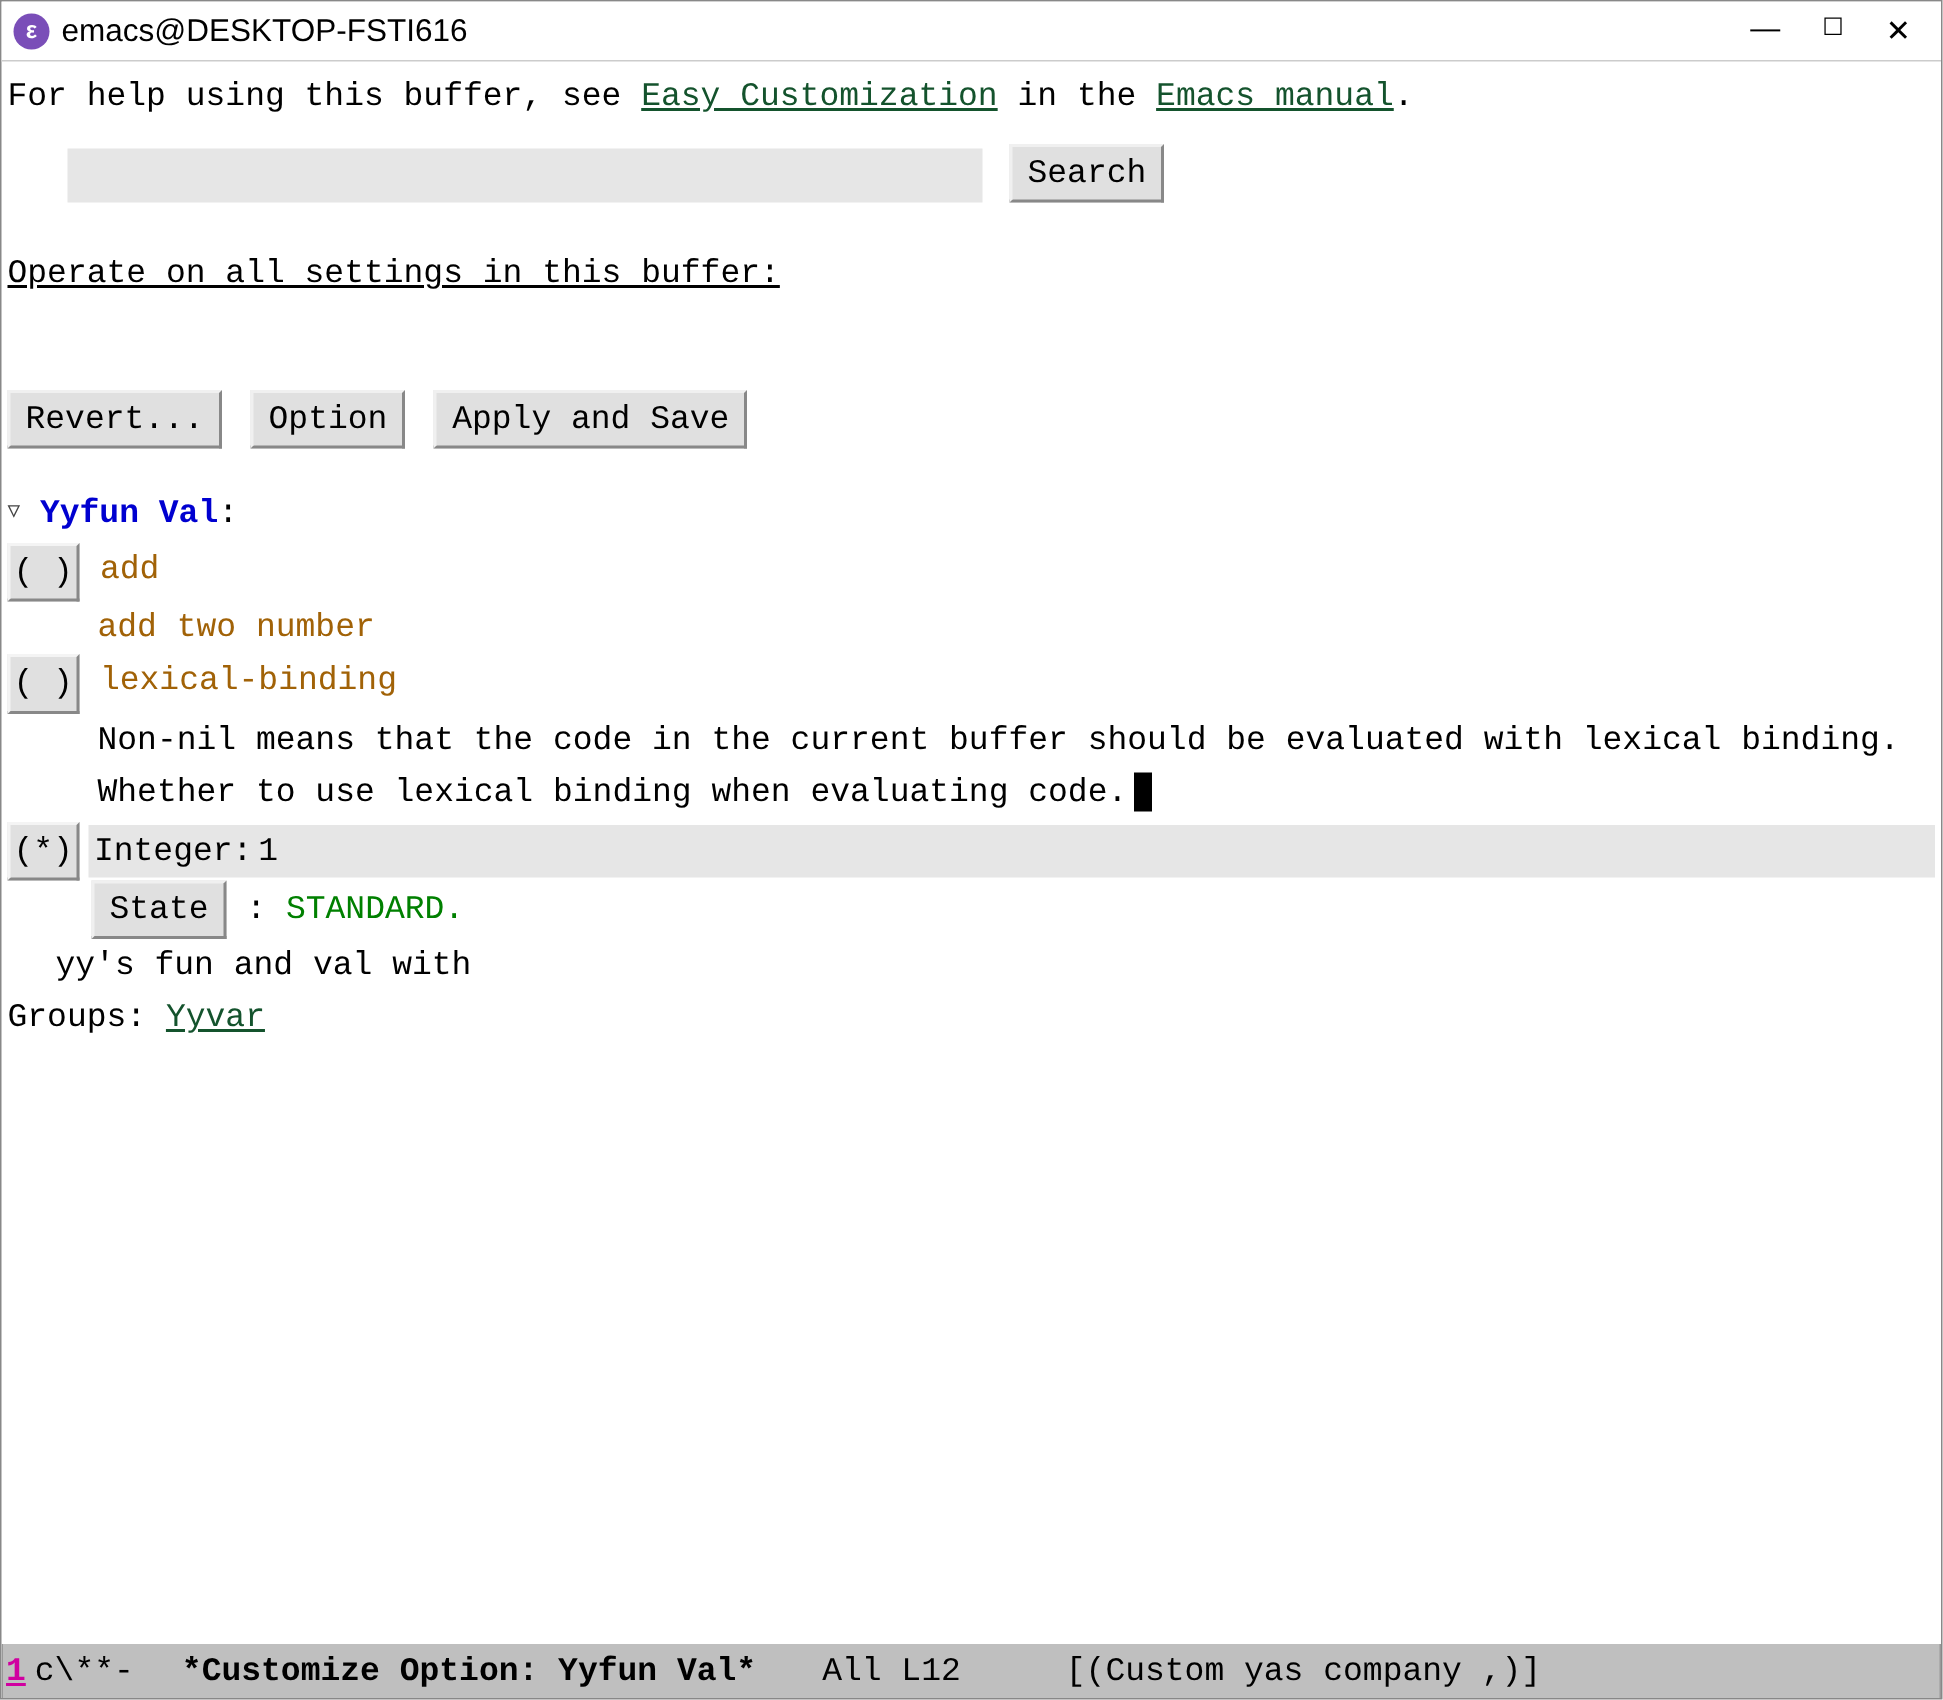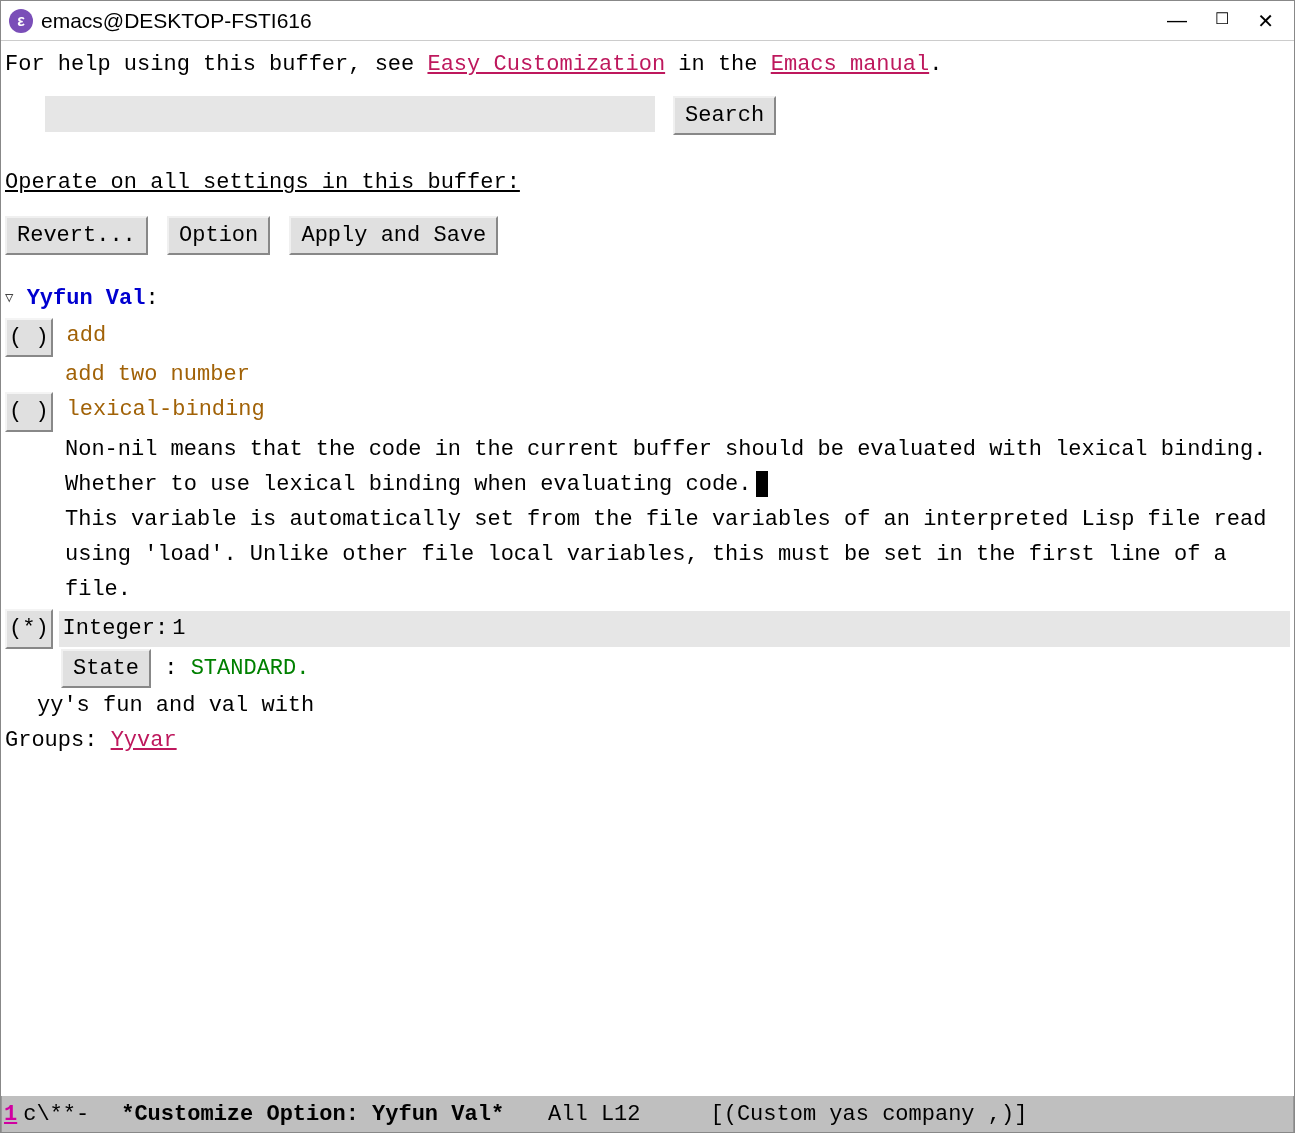--- a/index.html
+++ b/index.html
@@ -60,27 +60,27 @@
       flex: 1;
       padding: 6px 4px 4px 4px;
       line-height: 1.6;
       position: relative;
       overflow: hidden;
     }
     .help-line {
       margin-bottom: 14px;
     }
     .link {
-      color: #be185d;
+      color: #14532d;
       text-decoration: underline;
       cursor: pointer;
     }
     .search-row {
       display: flex;
-      align-items: flex-start;
+      align-items: flex-end;
       gap: 18px;
       margin-bottom: 30px;
       padding-left: 40px;
     }
     .search-input {
       width: 610px;
       height: 36px;
       background: #e6e6e6;
       border: none;
       font-family: inherit;
@@ -97,20 +97,21 @@
       font-size: inherit;
       padding: 0px 10px;
       cursor: pointer;
       display: inline-block;
     }
     .button-row {
       margin-bottom: 26px;
     }
     .button-row .btn {
       margin-right: 6px;
+      margin-top: 44px;
     }
     .operate-text {
       margin-bottom: 15px;
       text-decoration: underline;
     }
     .option-header {
       margin-bottom: 2px;
     }
     .triangle {
       font-size: 14px;
@@ -252,21 +253,20 @@
 
   <div class="option-line">
     <span class="radio-btn">( )</span>
     <span class="gray-text">lexical-binding</span>
   </div>
   <div class="desc-block">
     <div>Non-nil means that the code in the current buffer should be evaluated with lexical binding.</div>
     <div>
       <span>Whether to use lexical binding when evaluating code.</span><span class="cursor-block"></span>
     </div>
-    <div>This variable is automatically set from the file variables of an interpreted Lisp file read using 'load'.  Unlike other file local variables, this must be set in the first line of a file.</div>
   </div>
 
   <div class="integer-row">
     <span class="radio-btn">(*)</span>
     <span style="width:6px; display:inline-block;"></span>
     <span class="integer-field-wrap">
       <span class="integer-label">Integer:</span>
       <span>1</span>
     </span>
   </div>

